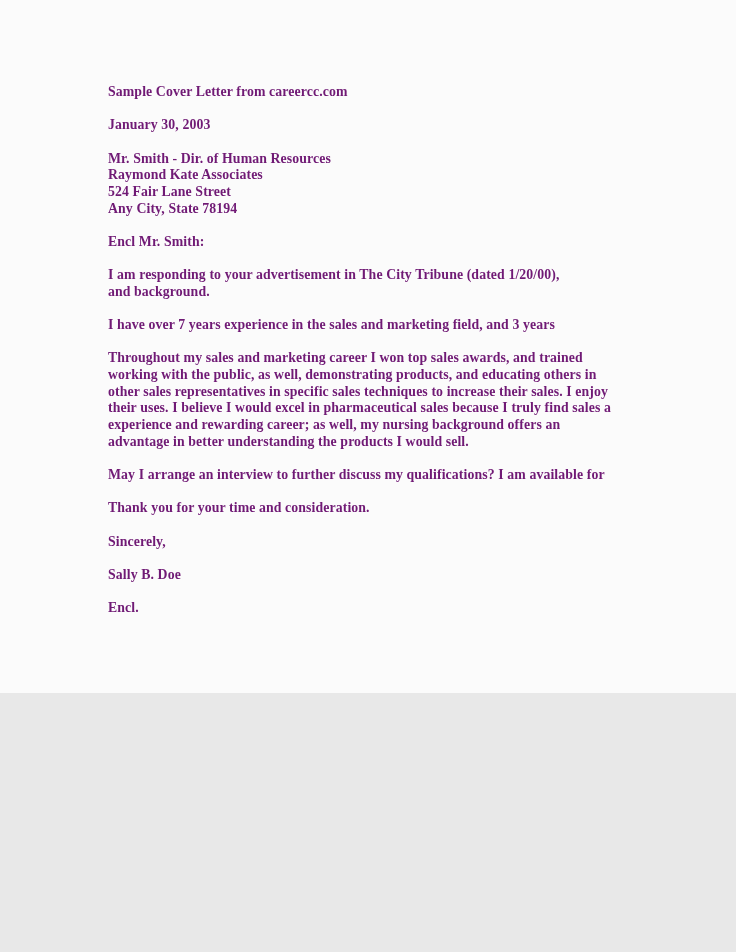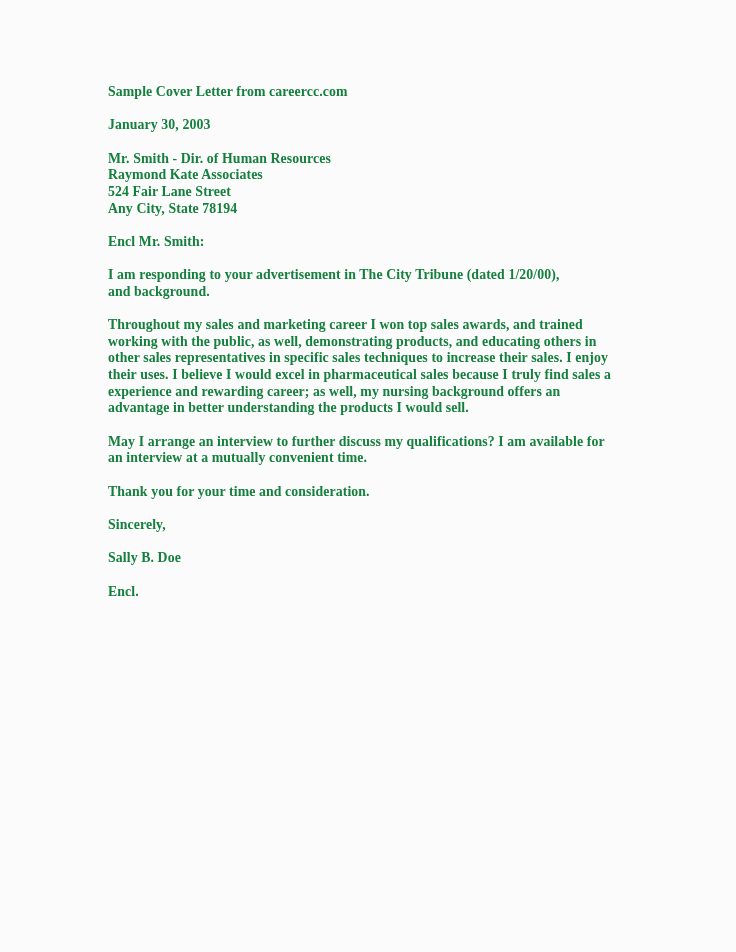--- a/index.html
+++ b/index.html
@@ -3,26 +3,26 @@
 <meta charset="utf-8">
 <style>
   html, body {
     margin: 0;
     padding: 0;
     background: #e8e8e8;
   }
   .page {
     position: relative;
     width: 736px;
-    height: 952px;
+    height: 693px;
     background: #fbfbfb;
     overflow: hidden;
     font-family: "Liberation Serif", "DejaVu Serif", serif;
     font-weight: bold;
-    color: #15803d;
+    color: #701a75;
   }
   .letter {
     position: absolute;
     left: 108px;
     top: 84px;
     width: 560px;
     font-size: 13.8px;
     line-height: 16.65px;
     letter-spacing: 0.1px;
   }
@@ -57,34 +57,34 @@
     <div class="block">
       <div class="line">Encl Mr. Smith:</div>
     </div>
 
     <div class="block">
       <div class="line">I am responding to your advertisement in The City Tribune (dated 1/20/00),</div>
       <div class="line">and background.</div>
     </div>
 
     <div class="block">
+      <div class="line">I have over 7 years experience in the sales and marketing field, and 3 years</div>
     </div>
 
     <div class="block">
       <div class="line">Throughout my sales and marketing career I won top sales awards, and trained</div>
       <div class="line">working with the public, as well, demonstrating products, and educating others in</div>
       <div class="line">other sales representatives in specific sales techniques to increase their sales. I enjoy</div>
       <div class="line">their uses. I believe I would excel in pharmaceutical sales because I truly find sales a</div>
       <div class="line">experience and rewarding career; as well, my nursing background offers an</div>
       <div class="line">advantage in better understanding the products I would sell.</div>
     </div>
 
     <div class="block">
       <div class="line">May I arrange an interview to further discuss my qualifications? I am available for</div>
-      <div class="line">an interview at a mutually convenient time.</div>
     </div>
 
     <div class="block">
       <div class="line">Thank you for your time and consideration.</div>
     </div>
 
     <div class="block">
       <div class="line">Sincerely,</div>
     </div>
 

